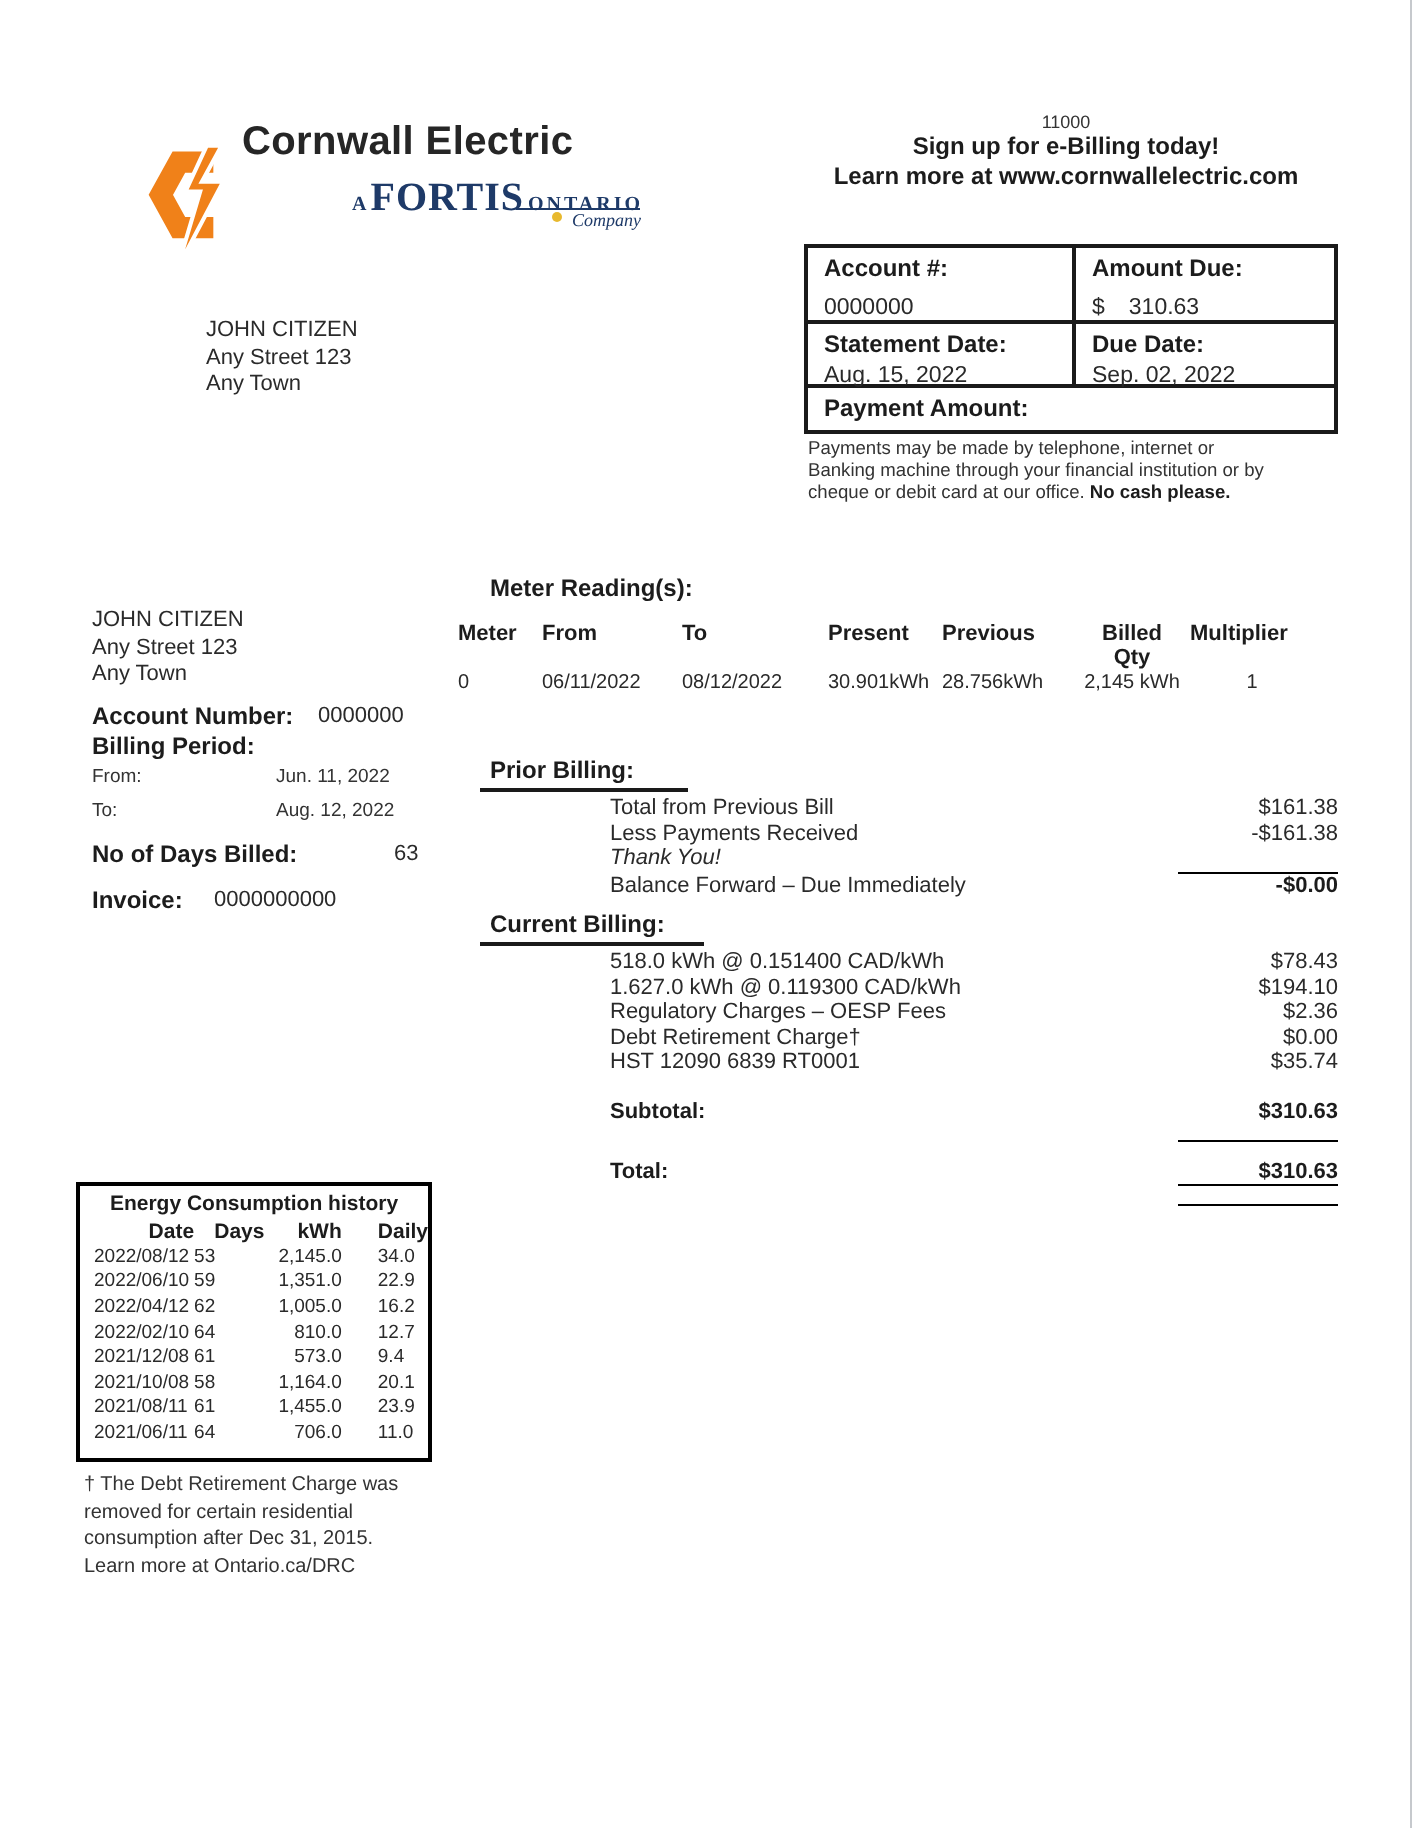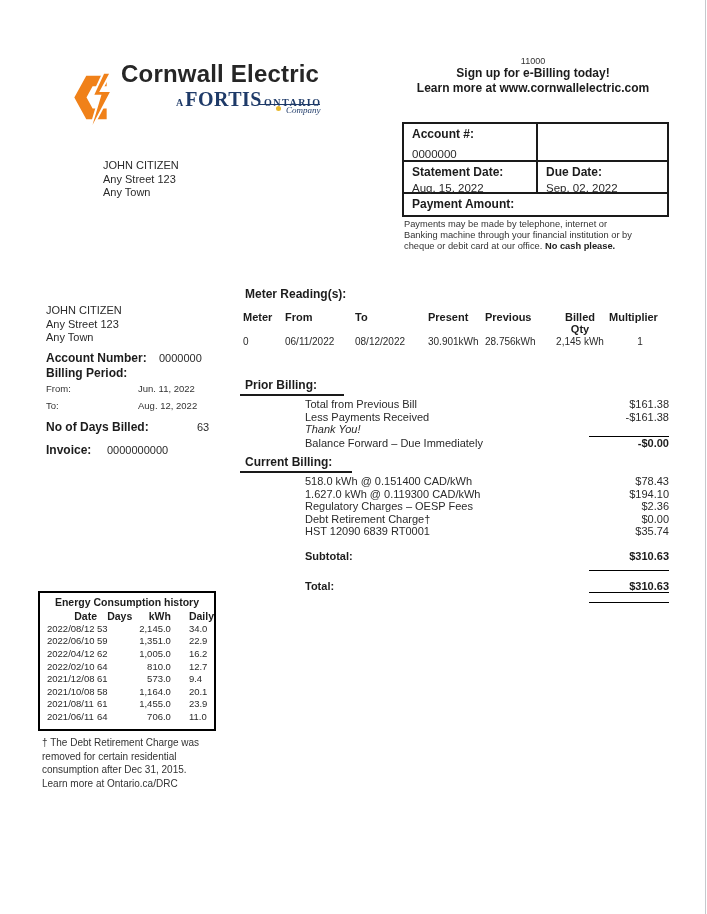--- a/index.html
+++ b/index.html
@@ -3,21 +3,21 @@
 <meta charset="utf-8">
 <style>
   * { margin:0; padding:0; box-sizing:border-box; }
   html,body { background:#fff; }
   body { font-family:"Liberation Sans","DejaVu Sans",sans-serif; color:#222; }
   .page { position:relative; width:707px; height:914px; background:#fff; overflow:hidden; }
   .page-edge { position:absolute; right:1px; top:0; bottom:0; width:1px; background:#c6c9cd; }
 
   
   .logo-icon { position:absolute; left:70px; top:72px; }
-  .logo-name { position:absolute; left:121px; top:60px; font-size:24px; font-weight:bold; color:#262626; letter-spacing:.2px;text-align:center; }
+  .logo-name { position:absolute; left:121px; top:60px; font-size:20px; font-weight:bold; color:#262626; letter-spacing:.2px;text-align:center; }
   .fortis-line { position:absolute; left:176px; top:88px; font-family:"Liberation Serif","DejaVu Serif",serif; color:#1e3a68; white-space:nowrap; }
   .fortis-a { font-size:10px; font-weight:bold; margin-right:2px; }
   .fortis-main { font-size:20px; font-weight:bold; letter-spacing:.5px; }
   .fortis-region { font-size:10px; font-weight:bold; letter-spacing:1.5px; margin-left:2px; }
   .fortis-rule { position:absolute; left:258px; top:104px; width:62px; height:1px; background:#1e3a68; }
   .fortis-dot { position:absolute; left:276px; top:106px; width:5px; height:5px; border-radius:50%; background:#e8b92e; }
   .fortis-company { position:absolute; left:286px; top:105px; font-family:"Liberation Serif","DejaVu Serif",serif; font-style:italic; font-size:9px; color:#1e3a68; }
 
   
   .hdr-right { position:absolute; left:398px; top:56px; width:270px; text-align:center; }
@@ -54,21 +54,21 @@
   .fromto .val { position:absolute; left:92px; top:0; white-space:nowrap; }
   .ft-from { left:46px; top:383px; }
   .ft-to { left:46px; top:400px; }
   .days-row { position:absolute; left:46px; top:420px; }
   .days-row .val { position:absolute; left:151px; top:1px; font-size:11px; font-weight:normal; color:#2a2a2a; }
   .invoice-row { position:absolute; left:46px; top:443px; }
   .invoice-row .val { position:absolute; left:61px; top:1px; font-size:11px; font-weight:normal; color:#2a2a2a; white-space:nowrap; }
 
   
   .meter-title { position:absolute; left:245px; top:287px; font-size:12px; font-weight:bold; color:#1c1c1c; }
-  .meter-table { position:absolute; left:243px; top:311px; width:428px; border-collapse:collapse; table-layout:fixed; }
+  .meter-table { position:absolute; left:229px; top:311px; width:428px; border-collapse:collapse; table-layout:fixed; }
   .meter-table th { font-size:11px; font-weight:bold; color:#1c1c1c; text-align:left; vertical-align:top; height:25px; }
   .meter-table td { font-size:10px; color:#2a2a2a; text-align:left; }
   .meter-table .ctr { text-align:center; }
 
   
   .bill-sec { position:absolute; left:243px; width:426px; }
   .sec-head { font-size:12px; font-weight:bold; color:#1c1c1c; border-bottom:2px solid #1a1a1a; padding:0 0 2px 5px; margin-left:-3px; }
   .ph .sec-head { width:104px; }
   .cb .sec-head { width:112px; }
   .bill-rows { margin-top:2px; }
@@ -128,20 +128,24 @@
     <div>JOHN CITIZEN</div>
     <div>Any Street 123</div>
     <div>Any Town</div>
   </div>
 
   <div class="acct-box">
     <div class="acct-grid-row r1">
       <div class="acct-cell c1">
         <div class="acct-label">Account #:</div>
         <div class="acct-value">0000000</div>
+      </div>
+      <div class="acct-cell c2">
+        <div class="acct-label">Amount Due:</div>
+        <div class="acct-value"><span>$</span><span class="cur-gap"></span><span>310.63</span></div>
       </div>
     </div>
     <div class="acct-grid-row r2">
       <div class="acct-cell c1">
         <div class="acct-label">Statement Date:</div>
         <div class="acct-value">Aug. 15, 2022</div>
       </div>
       <div class="acct-cell c2">
         <div class="acct-label">Due Date:</div>
         <div class="acct-value">Sep. 02, 2022</div>

